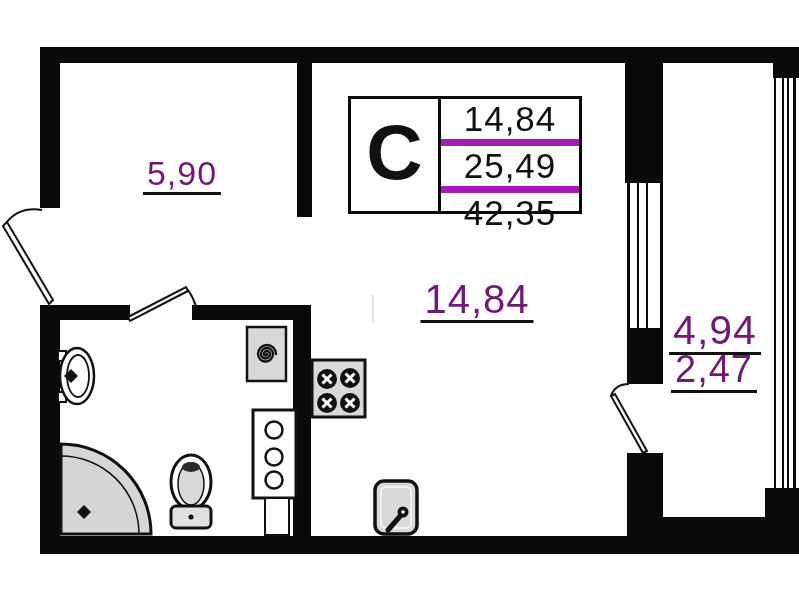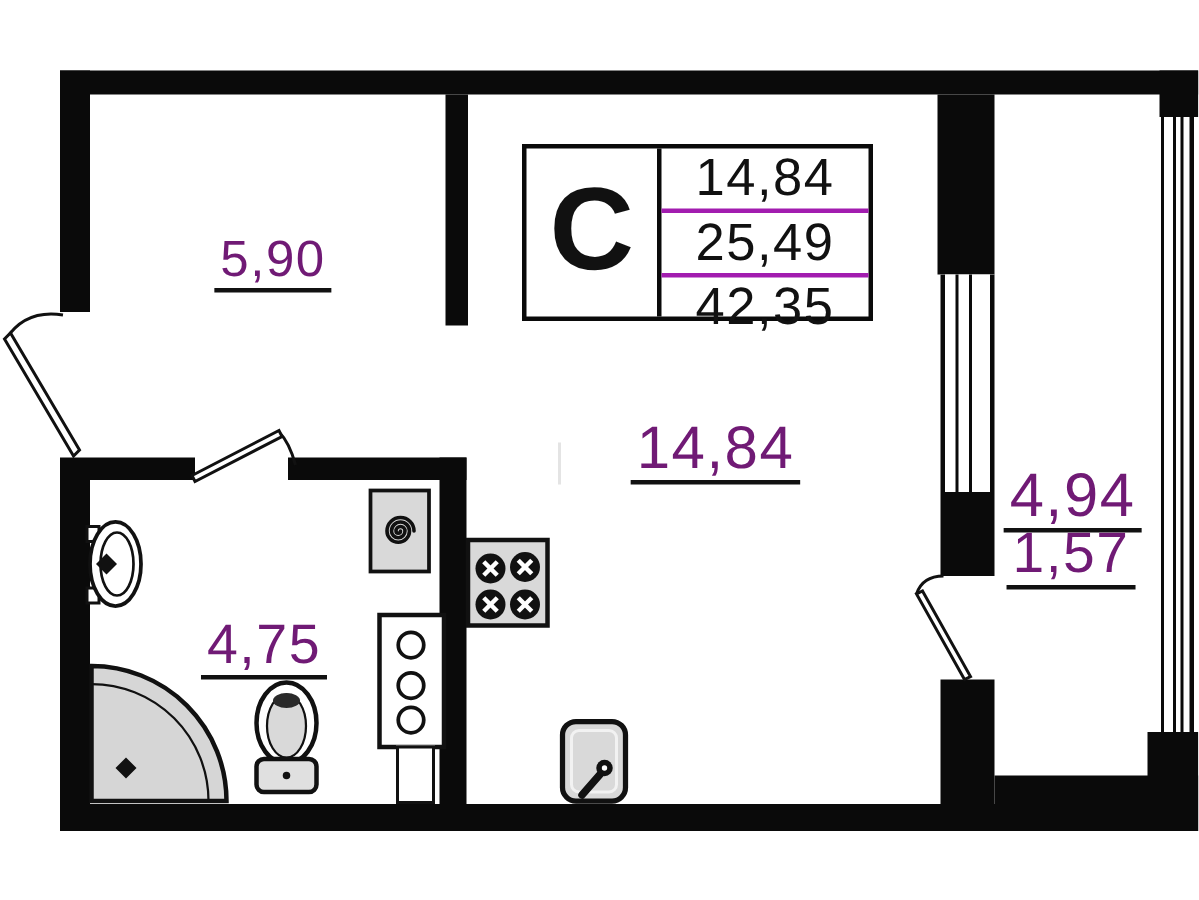--- a/index.html
+++ b/index.html
@@ -25,21 +25,21 @@
   }
   #tblock .cellL{
     width:90px;border-right:3px solid #0a0a0a;display:flex;align-items:center;justify-content:center;
     font-size:78px;font-weight:bold;box-sizing:border-box;padding-bottom:6px;
   }
   #tblock .cellR{flex:1;display:flex;flex-direction:column;}
   #tblock .row{
     flex:1;display:flex;align-items:center;justify-content:center;
     font-size:35px;letter-spacing:1px;box-sizing:border-box;
   }
-  #tblock .row + .row{border-top:3px solid #a21caf;}
+  #tblock .row + .row{border-top:7px solid #a21caf;}
   #wm{position:absolute;left:372px;top:295px;width:2px;height:28px;background:#e4e4e4;}
 </style>
 </head>
 <body>
 
 <div id="stage">
 
   <div class="wall" style="left:40px;top:47px;width:759px;height:16px;"></div>
   <div class="wall" style="left:40px;top:47px;width:20px;height:161px;"></div>
   <div class="wall" style="left:40px;top:305px;width:20px;height:249px;"></div>
@@ -156,23 +156,20 @@
       <div class="row">42,35</div>
     </div>
   </div>
 
   <div class="label" style="left:182px;top:118px;font-size:34px;">
     <span>5,90</span>
   </div>
   <div class="label" style="left:477px;top:241px;font-size:40px;">
     <span>14,84</span>
   </div>
-  <div class="label" style="left:176px;top:373px;font-size:37px;">
-    <span>4,75</span>
-  </div>
   <div class="label" style="left:715px;top:271px;font-size:41px;">
     <span>4,94</span>
   </div>
   <div class="label" style="left:714px;top:312px;font-size:38px;">
-    <span>1,57</span>
+    <span>2,47</span>
   </div>
 
 </div>
 
 </body></html>

